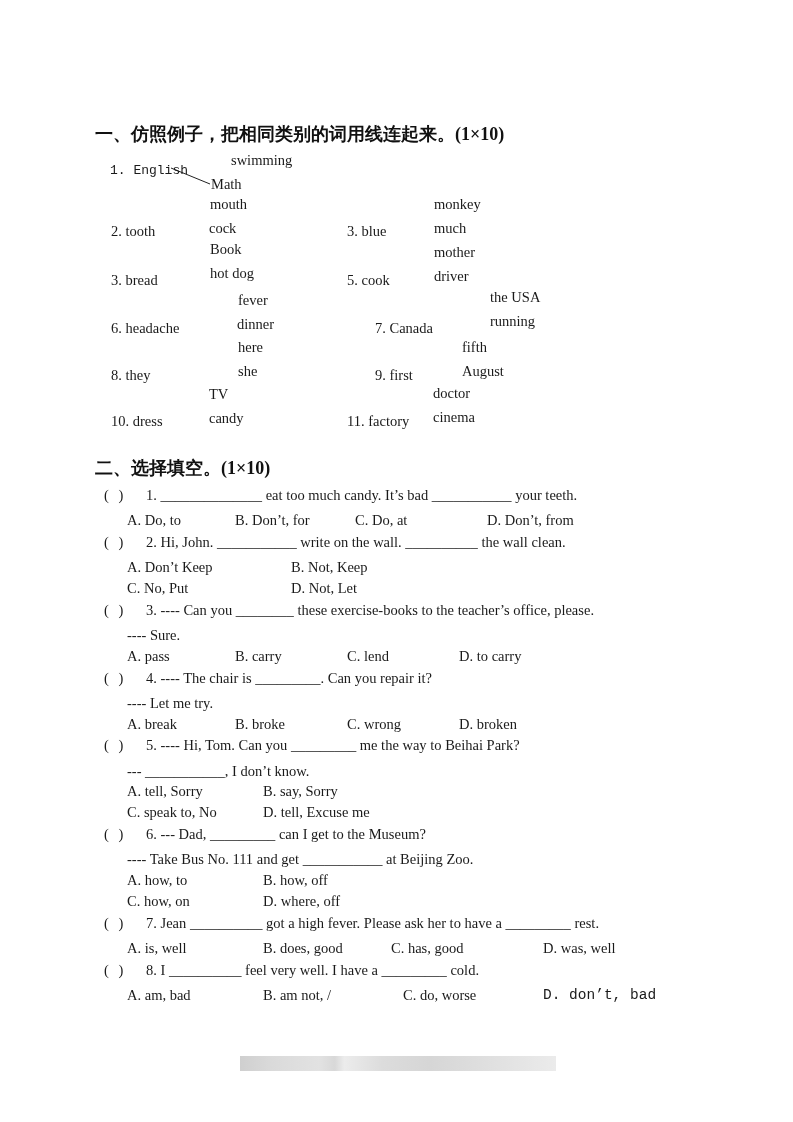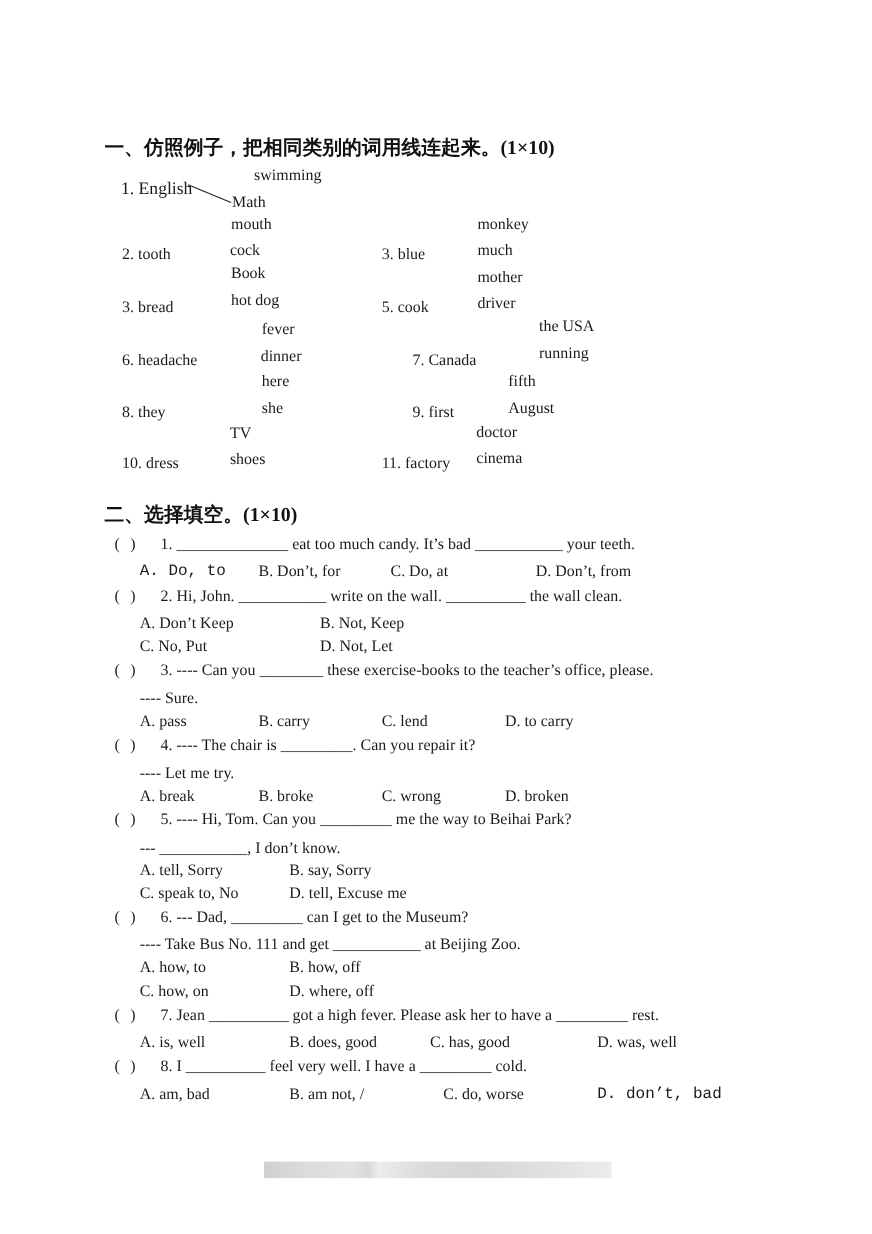--- a/index.html
+++ b/index.html
@@ -2,21 +2,21 @@
 <html><head>
 <meta charset="utf-8">
 <style>
   html, body { margin: 0; padding: 0; background: #ffffff; }
   body { width: 793px; height: 1122px; position: relative; overflow: hidden;
          font-family: "Liberation Serif", "DejaVu Serif", serif; color: #1a1a1a; }
   .abs { position: absolute; white-space: nowrap; }
   .heading { font-family: "DejaVu Sans", "Liberation Sans", sans-serif; font-weight: bold; font-size: 18px; color: #111; }
   .heading .num { font-family: "Liberation Serif", serif; font-weight: bold; }
   .w { font-size: 14.5px; }
-  .w-small { font-size: 16px; }
+  .w-small { font-size: 13px; font-family: Liberation Mono, monospace; }
   .q { font-size: 14.5px; }
   .footer-bar { position: absolute; left: 240px; top: 1056px; width: 316px; height: 15px;
     background: linear-gradient(90deg, #cfcfcf 0%, #dadada 10%, #e2e2e2 25%, #d8d8d8 30%, #ececec 33%, #dcdcdc 45%, #d6d6d6 60%, #e0e0e0 80%, #ebebeb 100%);
     filter: blur(0.6px); }
 </style>
 </head>
 <body>
 
 <div class="abs heading" style="left:95px; top:122px;">
   <span>一、仿照例子，把相同类别的词用线连起来。</span><span class="num">(1×10)</span>
@@ -37,21 +37,21 @@
     <div class="abs w" style="left: 211px; top: 176px;">Math</div>
     <div class="abs w" style="left: 210px; top: 196px;">mouth</div>
     <div class="abs w" style="left: 209px; top: 220px;">cock</div>
     <div class="abs w" style="left: 210px; top: 241px;">Book</div>
     <div class="abs w" style="left: 210px; top: 265px;">hot dog</div>
     <div class="abs w" style="left: 238px; top: 292px;">fever</div>
     <div class="abs w" style="left: 237px; top: 316px;">dinner</div>
     <div class="abs w" style="left: 238px; top: 339px;">here</div>
     <div class="abs w" style="left: 238px; top: 363px;">she</div>
     <div class="abs w" style="left: 209px; top: 386px;">TV</div>
-    <div class="abs w" style="left: 209px; top: 410px;">shoes</div>
+    <div class="abs w" style="left: 209px; top: 410px;">candy</div>
     <div class="abs w" style="left: 347px; top: 223px;">3. blue</div>
     <div class="abs w" style="left: 347px; top: 272px;">5. cook</div>
     <div class="abs w" style="left: 375px; top: 320px;">7. Canada</div>
     <div class="abs w" style="left: 375px; top: 367px;">9. first</div>
     <div class="abs w" style="left: 347px; top: 413px;">11. factory</div>
     <div class="abs w" style="left: 434px; top: 196px;">monkey</div>
     <div class="abs w" style="left: 434px; top: 220px;">much</div>
     <div class="abs w" style="left: 434px; top: 244px;">mother</div>
     <div class="abs w" style="left: 434px; top: 268px;">driver</div>
     <div class="abs w" style="left: 490px; top: 289px;">the  USA</div>
@@ -62,21 +62,21 @@
     <div class="abs w" style="left: 433px; top: 409px;">cinema</div>
   </div>
 
 <div class="abs heading" style="left:95px; top:456px;">
   <span>二、选择填空。</span><span class="num">(1×10)</span>
 </div>
 
 <div id="questions-area">
     <div class="abs q" style="left: 104px; top: 487px; word-spacing: 6px;">(        )</div>
     <div class="abs q" style="left: 146px; top: 487px;">1. ______________ eat too much candy. It’s bad ___________ your teeth.</div>
-    <div class="abs q" style="left: 127px; top: 512px; font-family: Liberation Mono, monospace;">A. Do, to</div>
+    <div class="abs q" style="left: 127px; top: 512px;">A. Do, to</div>
     <div class="abs q" style="left: 235px; top: 512px;">B. Don’t, for</div>
     <div class="abs q" style="left: 355px; top: 512px;">C. Do, at</div>
     <div class="abs q" style="left: 487px; top: 512px;">D. Don’t, from</div>
     <div class="abs q" style="left: 104px; top: 534px; word-spacing: 6px;">(        )</div>
     <div class="abs q" style="left: 146px; top: 534px;">2. Hi, John. ___________ write on the wall. __________ the wall clean.</div>
     <div class="abs q" style="left: 127px; top: 559px;">A. Don’t Keep</div>
     <div class="abs q" style="left: 291px; top: 559px;">B. Not, Keep</div>
     <div class="abs q" style="left: 127px; top: 580px;">C. No, Put</div>
     <div class="abs q" style="left: 291px; top: 580px;">D. Not, Let</div>
     <div class="abs q" style="left: 104px; top: 602px; word-spacing: 6px;">(        )</div>

